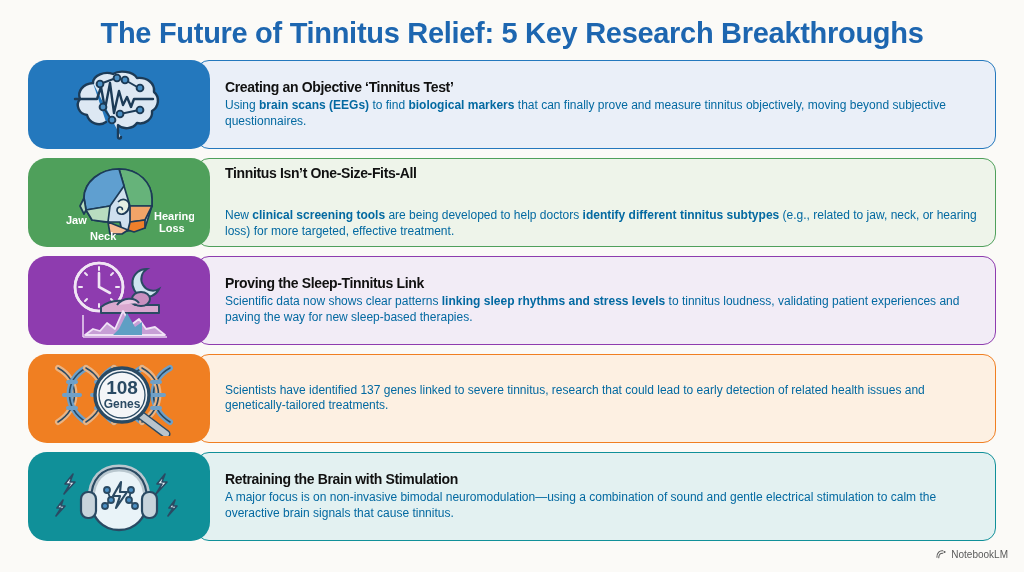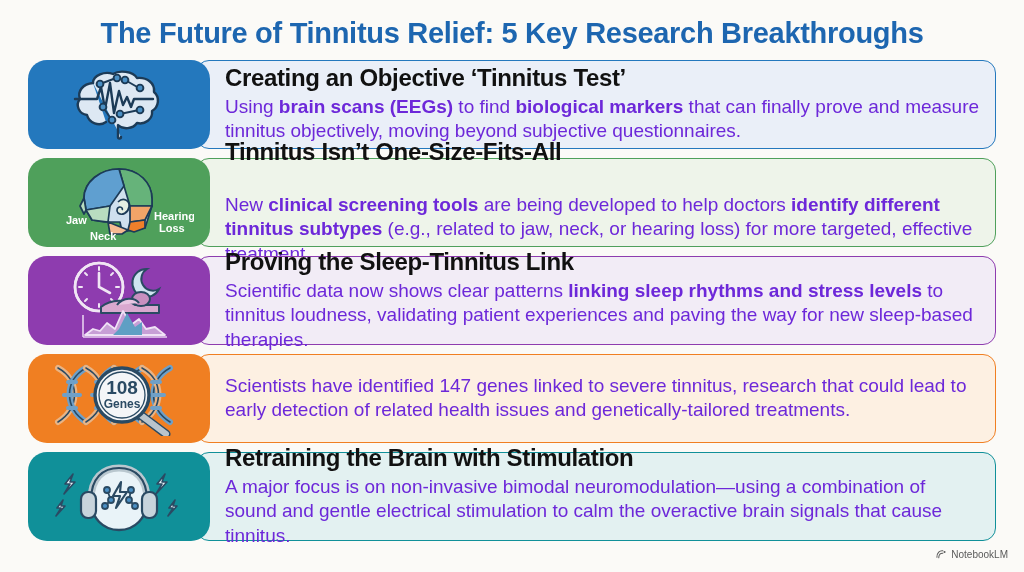--- a/index.html
+++ b/index.html
@@ -50,30 +50,30 @@
     flex:1;
     margin-left:-14px;
     border-radius:13px;
     border:1.6px solid #000;
     box-sizing:border-box;
     padding:7px 14px 7px 28px;
     display:flex;flex-direction:column;justify-content:center;
     z-index:1;
   }
   .card-title{
-    font-size:24px;
+    font-size:14px;
     font-weight:bold;
     color:#111;
     line-height:1.12;
     letter-spacing:-0.35px;
     margin-bottom:3px;
   }
   .card-desc{
-    font-size:19px;
-    color:#6d28d9;
+    font-size:12px;
+    color:#0369a1;
     line-height:1.29;
   }
   .card-desc b{font-weight:bold;}
   .watermark{
     position:absolute;
     right:16px;bottom:12px;
     display:flex;align-items:center;gap:4px;
     font-size:10px;color:#5a5a5a;
   }
   .wm-icon{display:block;}
@@ -213,21 +213,21 @@
       </g>
       <line x1="96" y1="56" x2="120" y2="74" stroke="#2a4a63" stroke-width="9" stroke-linecap="round"></line>
       <line x1="96" y1="56" x2="120" y2="74" stroke="#b9c4cc" stroke-width="6" stroke-linecap="round"></line>
       <circle cx="76" cy="35" r="27" fill="#f3f5f7" stroke="#2a4a63" stroke-width="3.4"></circle>
       <circle cx="76" cy="35" r="23" fill="none" stroke="#2a4a63" stroke-width="1.3"></circle>
       <text x="76" y="34" text-anchor="middle" font-family="Liberation Sans, sans-serif" font-size="19" font-weight="bold" fill="#2a4a63">108</text>
       <text x="76" y="48" text-anchor="middle" font-family="Liberation Sans, sans-serif" font-size="12" font-weight="bold" fill="#2a4a63">Genes</text>
     </svg>
         </div>
         <div class="body-pane" style="background: rgb(253, 240, 226); border-color: rgb(240, 127, 34);">
-          <div class="card-desc"><span>Scientists have identified 147 genes linked to severe tinnitus, research that could lead to early detection of related health issues and genetically-tailored treatments.</span></div>
+          <div class="card-desc"><span>Scientists have identified 137 genes linked to severe tinnitus, research that could lead to early detection of related health issues and genetically-tailored treatments.</span></div>
         </div>
       </div>
       <div class="card">
         <div class="icon-pane" style="background: rgb(16, 144, 153);">
           <svg width="128" height="80" viewBox="0 0 128 80">
       <g fill="#e9f3f8" stroke="#2a4a63" stroke-width="2.4" stroke-linejoin="round">
         <path d="M64 12 C82 12,92 26,92 44 C92 62,80 74,64 74 C48 74,36 62,36 44 C36 26,46 12,64 12 Z"></path>
       </g>
       <path d="M36 44 C36 22,48 12,64 12 C80 12,92 22,92 44" fill="none" stroke="#b9c7cf" stroke-width="7" stroke-linecap="round"></path>
       <path d="M36 44 C36 22,48 12,64 12 C80 12,92 22,92 44" fill="none" stroke="#2a4a63" stroke-width="2" stroke-linecap="round"></path>

